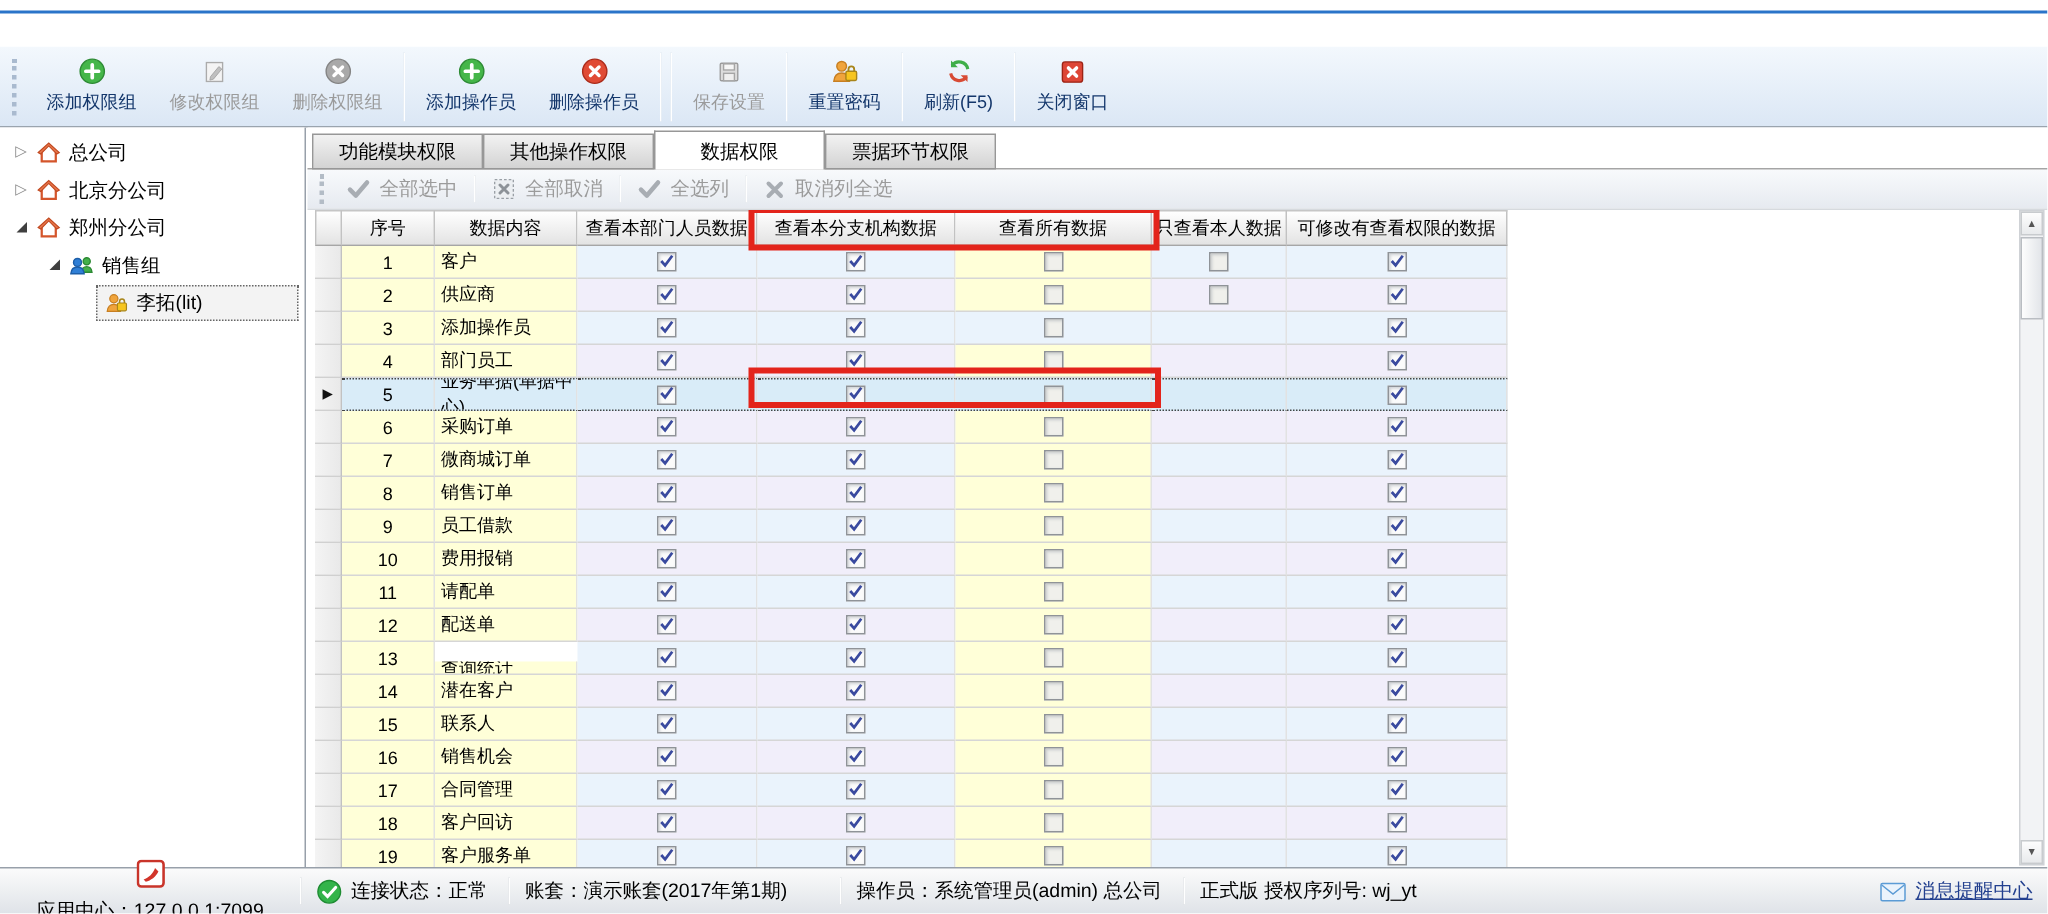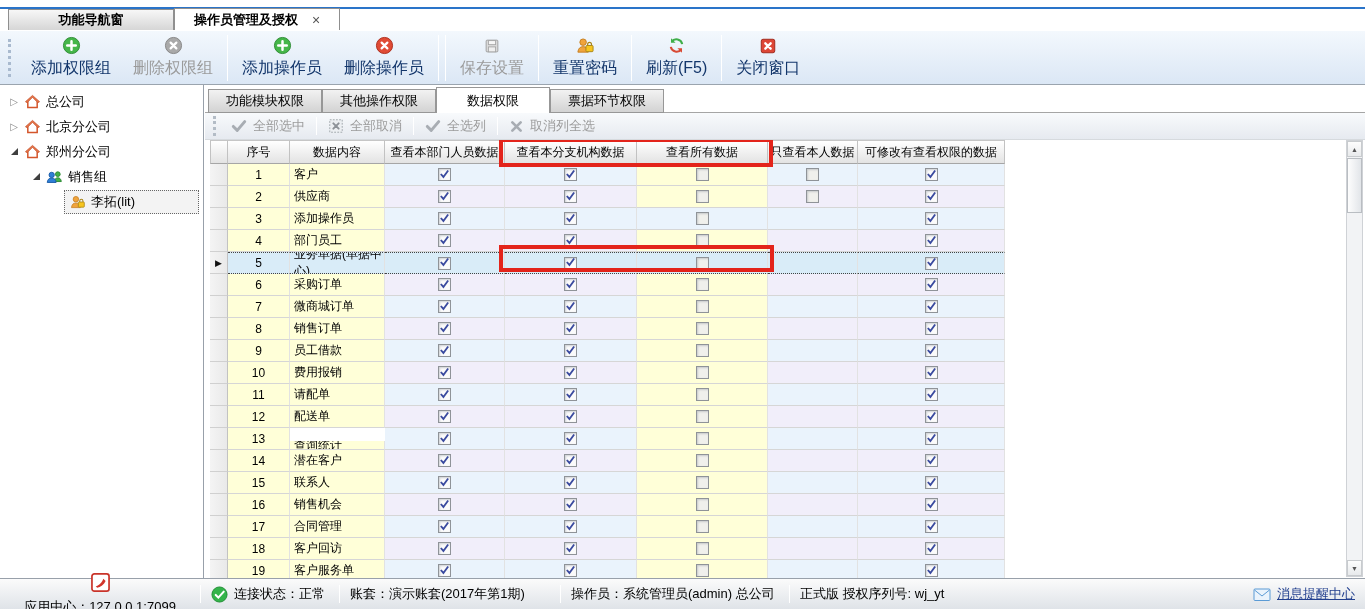--- a/index.html
+++ b/index.html
@@ -12,21 +12,21 @@
 .wtabs{position:absolute;top:9px;left:8px;display:flex;}
 .wtab{width:166px;height:21px;display:flex;align-items:center;justify-content:center;background:linear-gradient(#f7f7f7,#d6d6d6);border:1px solid #8f8f8f;border-bottom:none;font-weight:bold;font-size:13px;cursor:default;}
 .wtab.active{background:#fff;height:22px;margin-top:-1px;position:relative;z-index:2;}
 .wtab-close{color:#555;font-size:14px;font-weight:normal;margin-left:14px;}
 
 
 .toolbar{position:absolute;top:30px;left:0;width:100%;height:55px;background:linear-gradient(#f3f8fd,#dbe7f5);border-top:1px solid #fff;border-bottom:1px solid #9aa4ae;display:flex;align-items:center;padding-left:6px;}
 .grip{width:4px;height:38px;border-left:3px dotted #a9bacf;margin:0 8px 0 2px;}
 .tbtn{display:flex;flex-direction:column;align-items:center;justify-content:center;padding:2px 11px;height:48px;position:relative;gap:3px;color:#13366b;white-space:nowrap;}
 .tbtn.disabled{color:#9b9b9b;}
-.tlabel{font-size:16px;}
+.tlabel{font-size:12px;}
 .tsep{width:1px;height:46px;background:#bccddf;border-right:1px solid #fff;margin:0 3px;}
 .caret{position:absolute;right:0;top:15px;width:0;height:0;border-left:4px solid transparent;border-right:4px solid transparent;border-top:5px solid #333;}
 
 
 .tree{position:absolute;left:0;top:85px;width:204px;height:493px;background:#fff;border-right:1px solid #98a0aa;padding-top:4px;}
 .titem{height:25px;display:flex;align-items:center;}
 .expander{width:12px;display:flex;align-items:center;justify-content:center;flex:none;}
 .expander.col{color:#8a8a8a;font-size:10px;}
 .exp-tri{width:0;height:0;border-bottom:7px solid #3f3f3f;border-left:7px solid transparent;}
 .node-box{display:flex;align-items:center;gap:5px;padding:2px 4px;font-size:13px;}
@@ -71,41 +71,41 @@
 .w0{width:180px;flex-direction:column;}.w1{width:118px;}.w2{width:200px;}.w3{width:208px;}
 .flex1{flex:1;}
 .slink{color:#23408f;text-decoration:underline;margin-left:6px;}
 .msg{display:flex;align-items:center;}
 </style>
 </head>
 <body>
 
 <div class="tabbar">
   <div class="blue-line"></div>
-  <div class="wtabs" id="wtabs">
-      <div class="wtab">
-        <span>功能导航窗</span>
-      </div>
-      <div class="wtab active">
-        <span>操作员管理及授权</span>
-        <span class="wtab-close">×</span>
-      </div>
-    </div>
 </div>
 
 <div class="toolbar" id="toolbar">
     <div class="grip"></div>
     <div class="tbtn">
       <span style="display: inline-flex;">
         <svg width="19" height="19" viewBox="0 0 20 20">
           <circle cx="10" cy="10" r="8.5" fill="#45b649" stroke="#2e8b35"></circle>
           <path d="M10 5.5v9M5.5 10h9" stroke="#fff" stroke-width="2.6" stroke-linecap="round"></path>
         </svg>
       </span>
       <span class="tlabel">添加权限组</span>
+    </div>
+    <div class="tbtn disabled">
+      <span style="display: inline-flex;">
+        <svg width="18" height="18" viewBox="0 0 20 20">
+          <rect x="4" y="3" width="12" height="14" fill="#f4f4f4" stroke="#ababab"></rect>
+          <path d="M7 13.5l6.2-7.5 2.2 1.8-6.2 7.5-2.6.7z" fill="#c0c0c0" stroke="#9e9e9e" stroke-width=".6"></path>
+        </svg>
+      </span>
+      <span class="tlabel">修改权限组</span>
     </div>
     <div class="tbtn disabled">
       <span style="display: inline-flex;">
         <svg width="19" height="19" viewBox="0 0 20 20">
           <circle cx="10" cy="10" r="8.5" fill="#a9a9a9" stroke="#858585"></circle>
           <path d="M7 7l6 6M13 7l-6 6" stroke="#fff" stroke-width="2.4" stroke-linecap="round"></path>
         </svg>
       </span>
       <span class="tlabel">删除权限组</span>
     </div>

